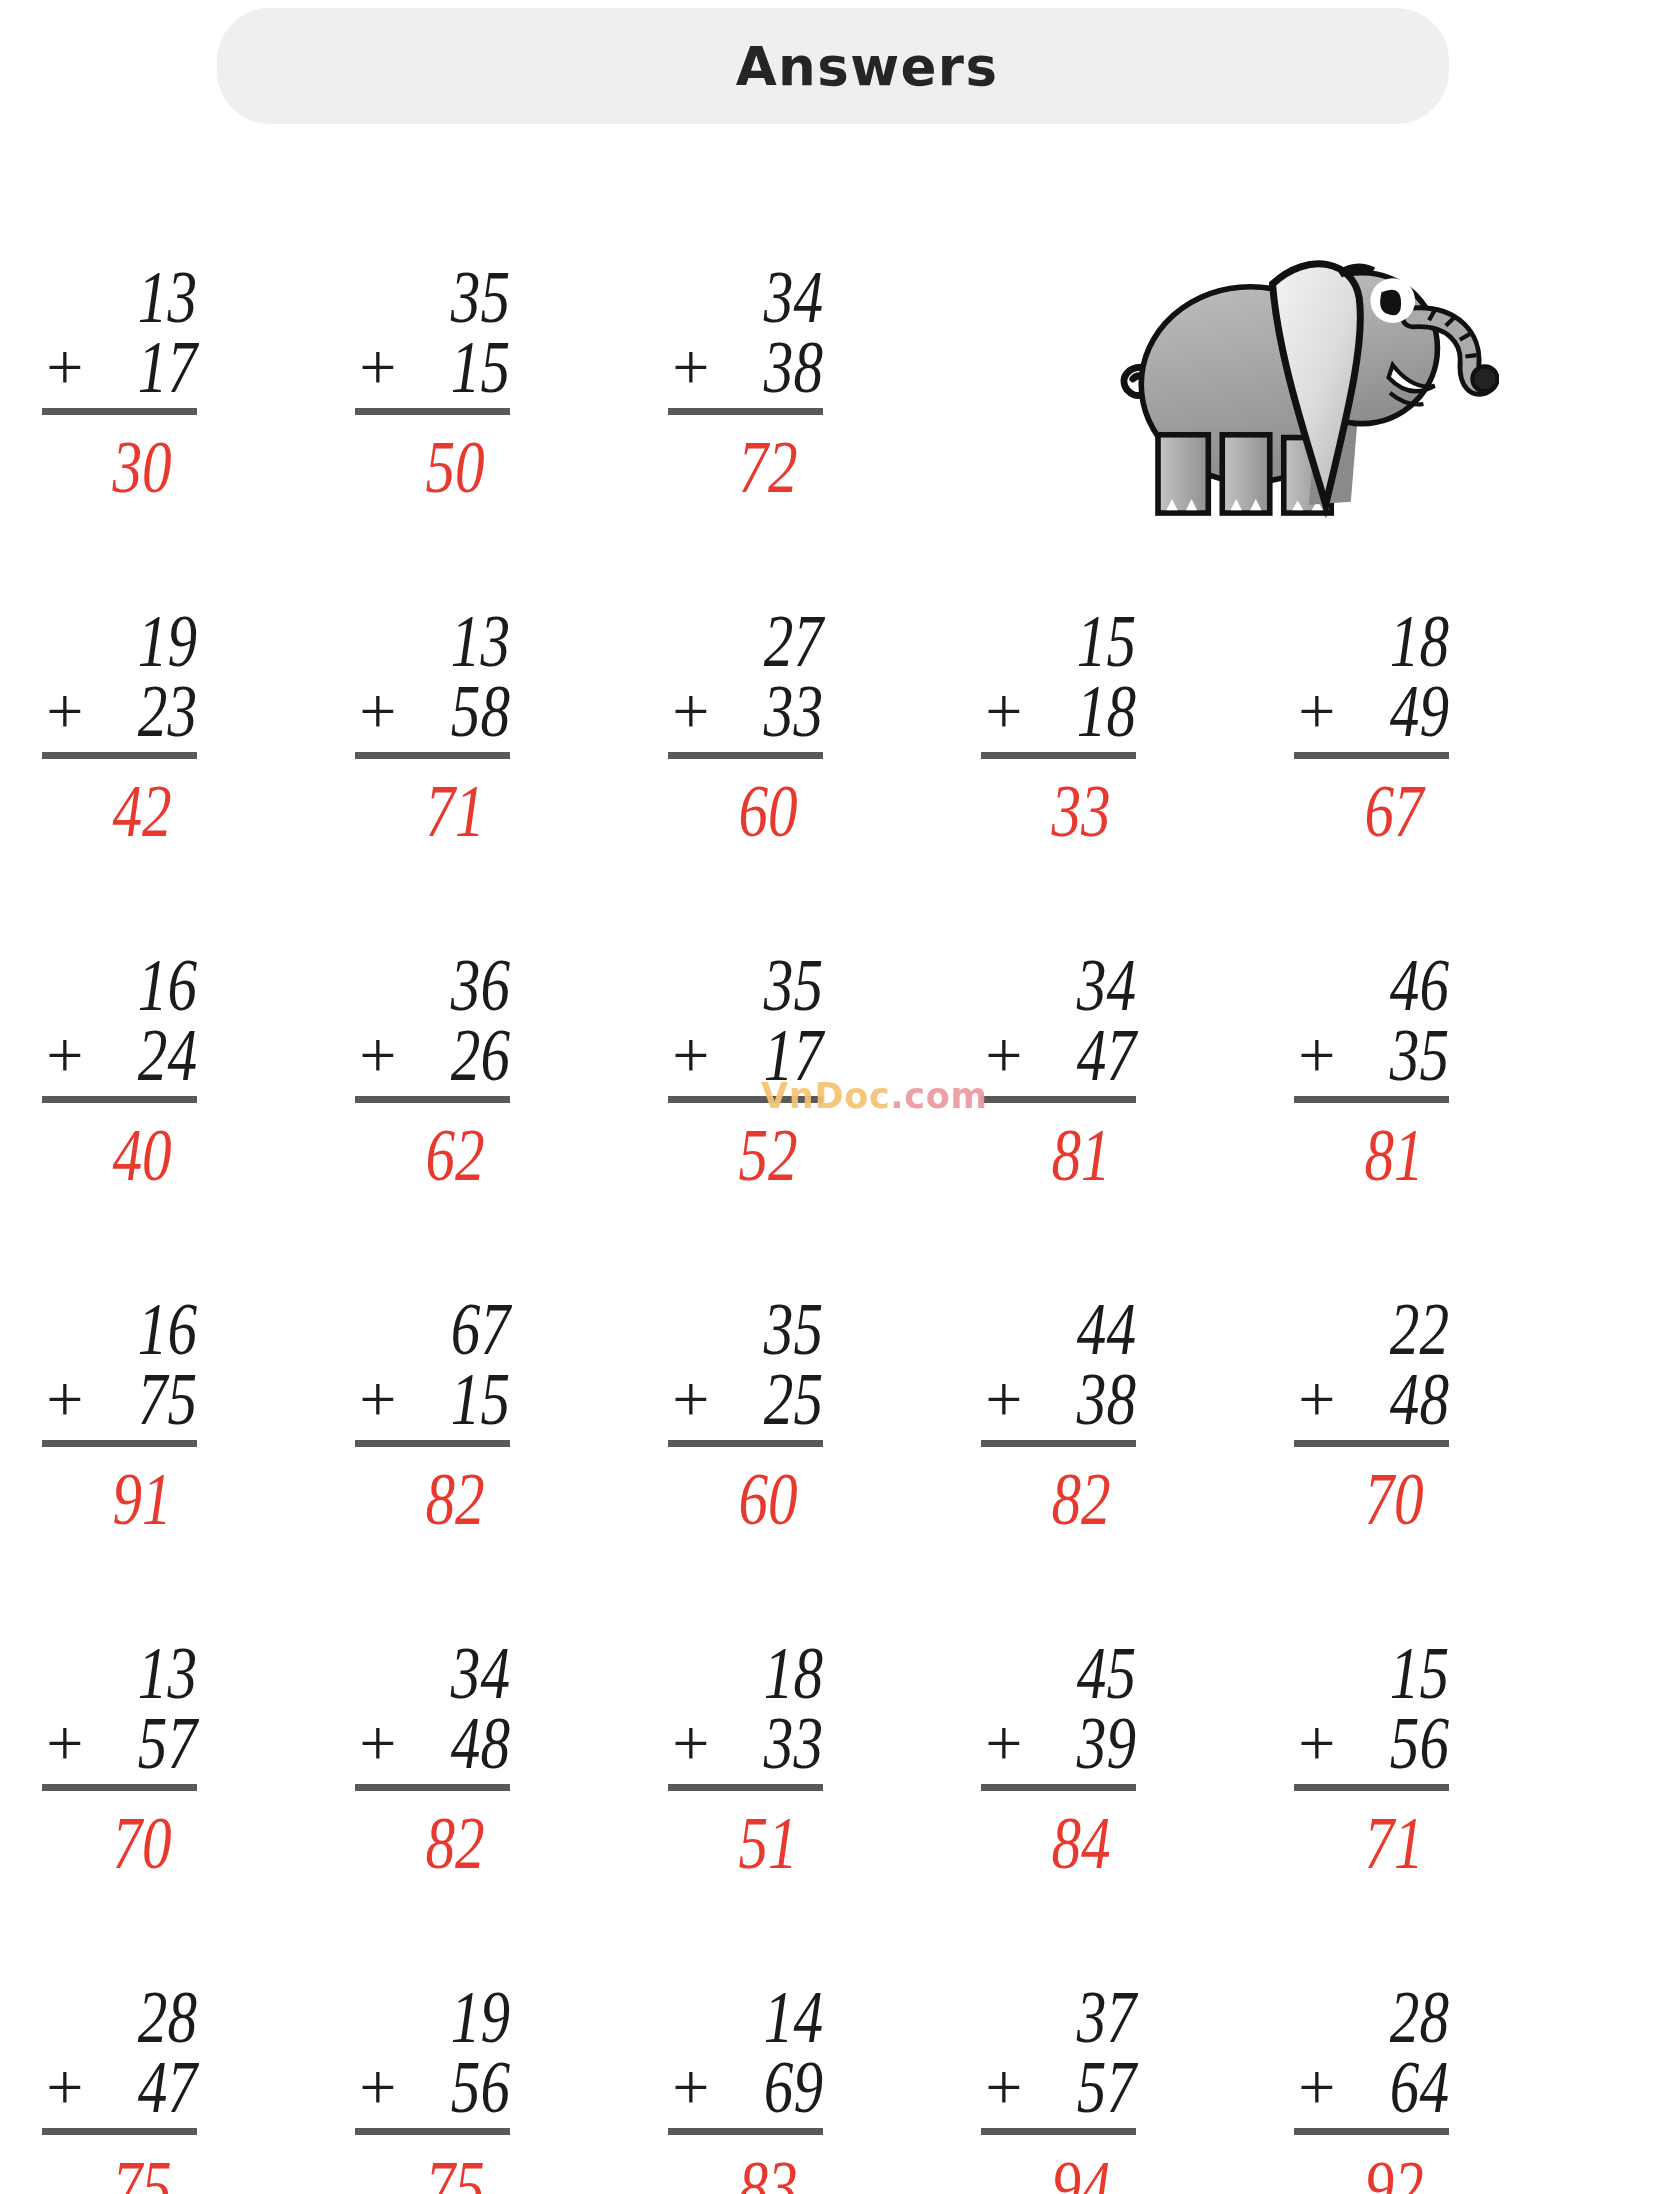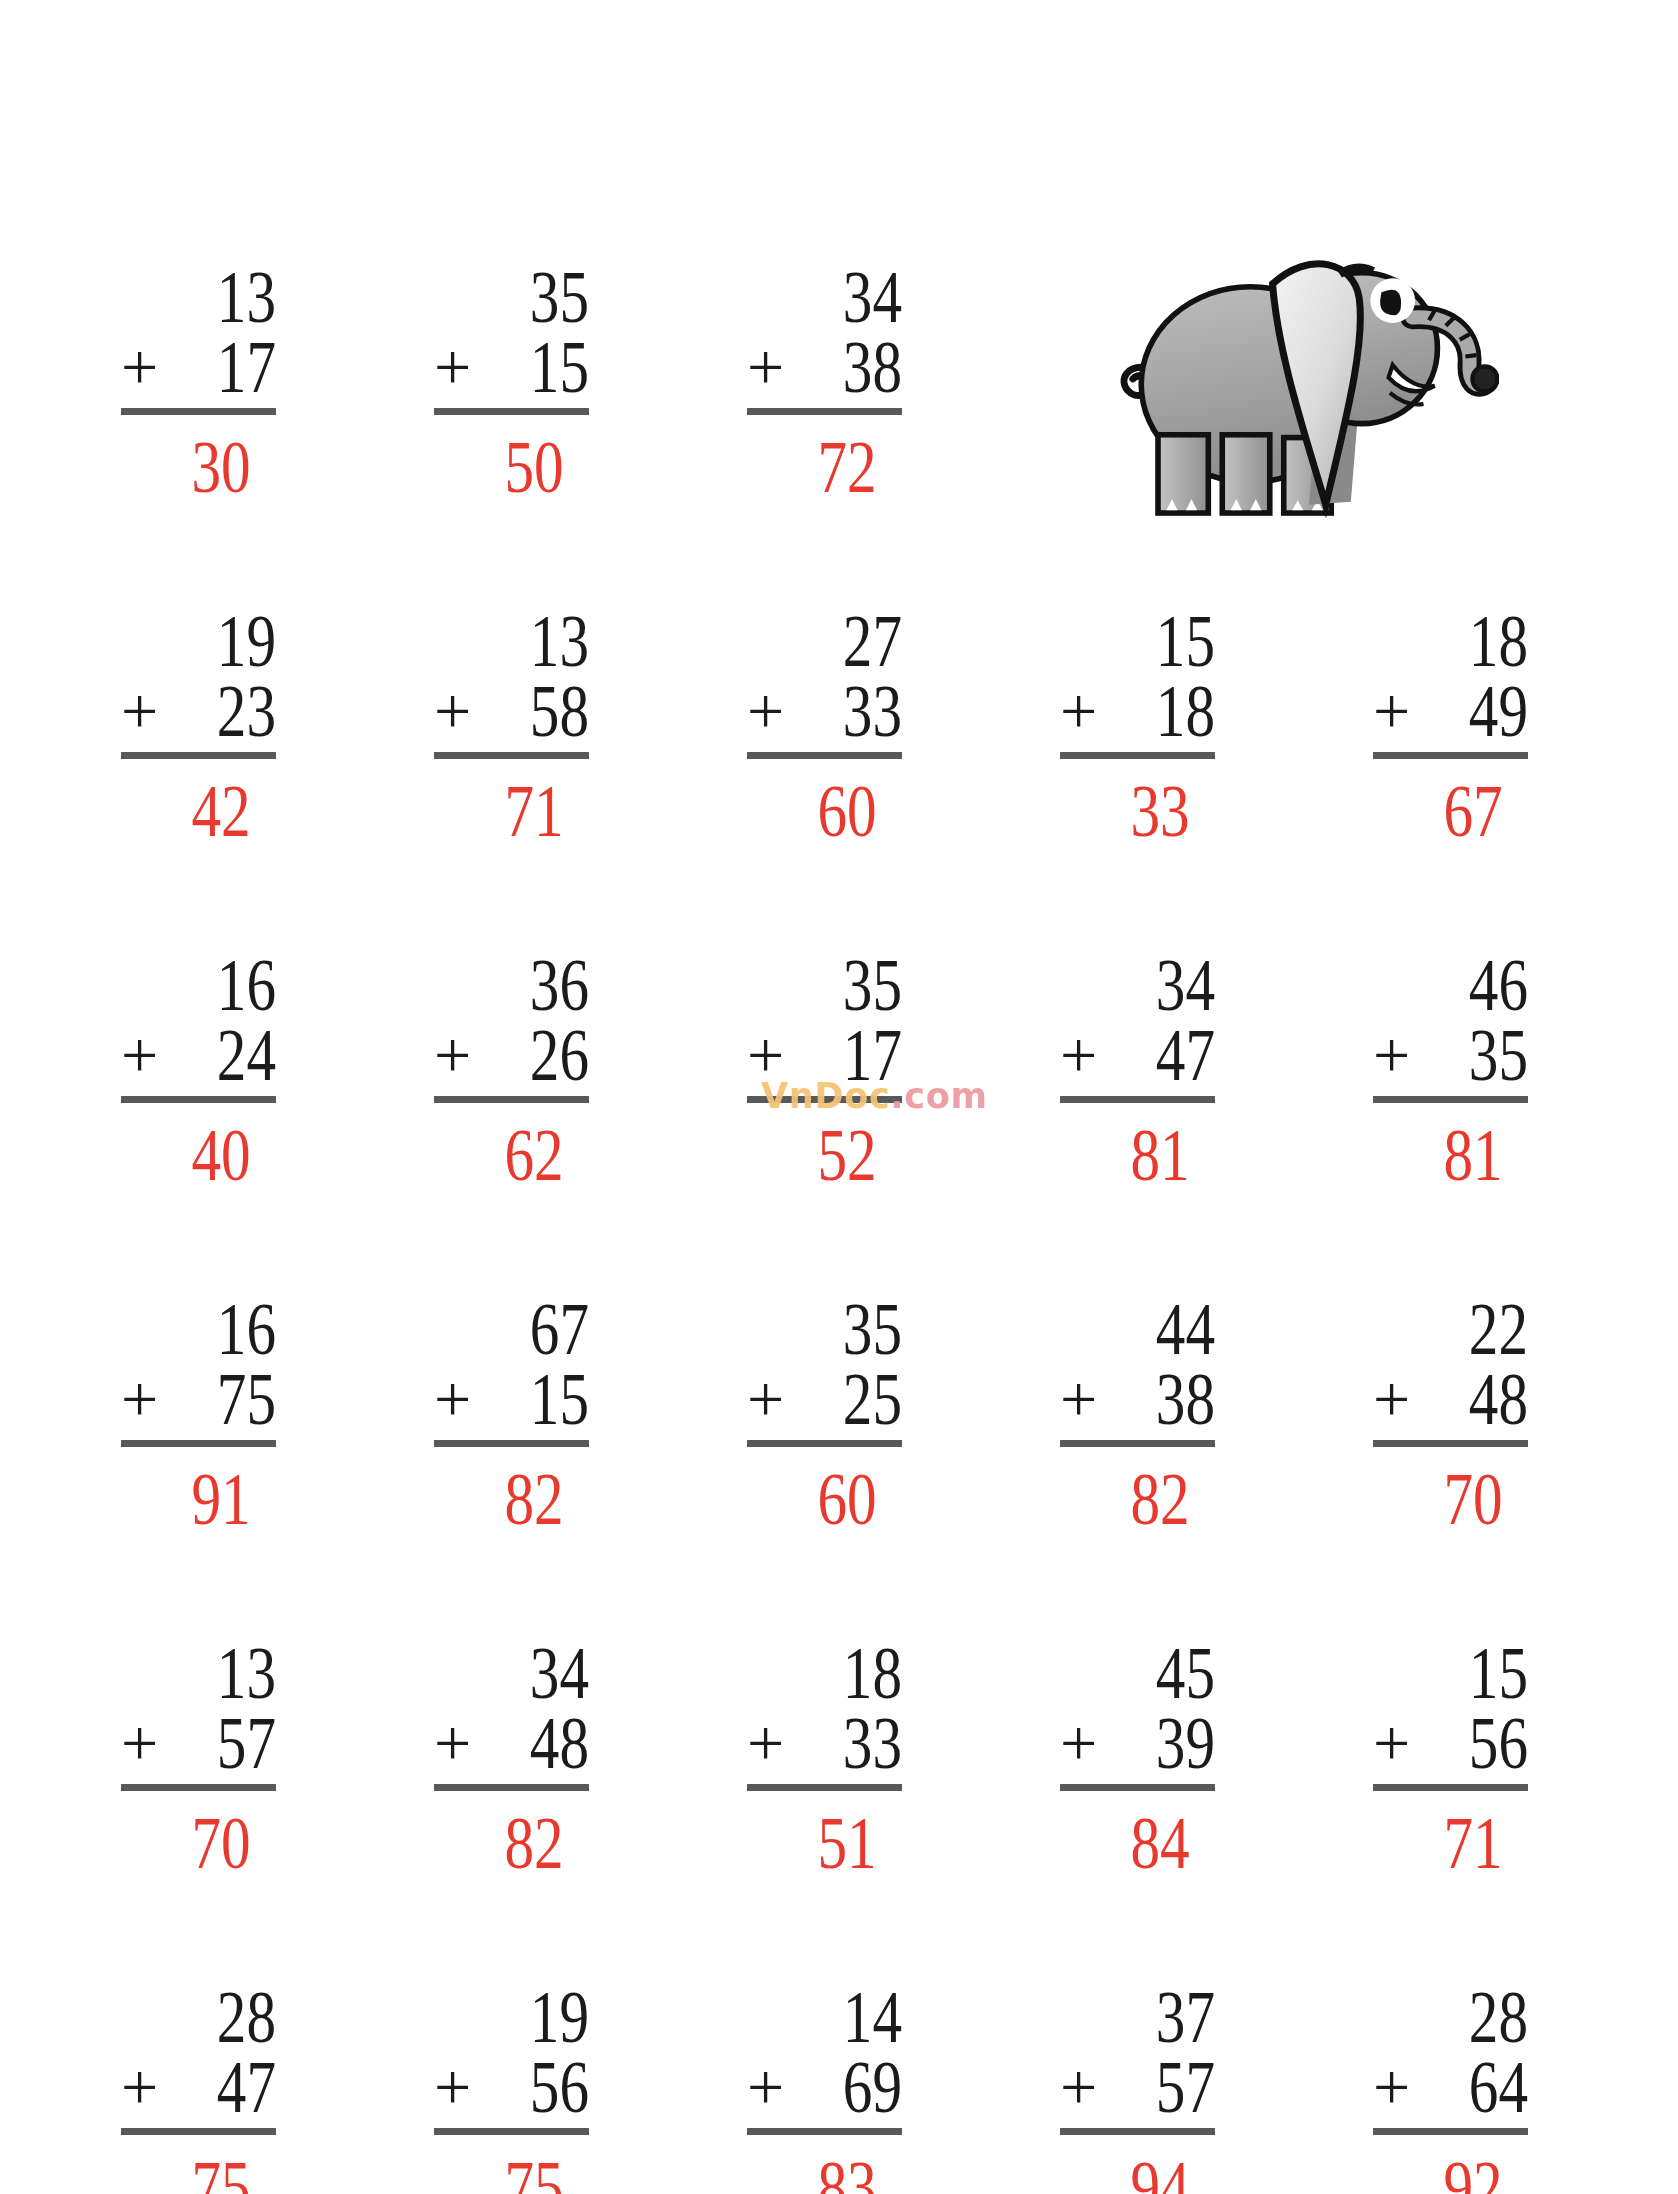--- a/index.html
+++ b/index.html
@@ -34,21 +34,21 @@
 
   
   .problems{
     position:absolute;left:42px;top:262px;
     display:grid;
     grid-template-columns:repeat(5,313px);
     grid-template-rows:repeat(6,344px);
     justify-items:center;
     align-items:start;
   }
-  .cell{width:313px;display:flex;justify-content:center;}
+  .cell{width:313px;display:flex;justify-content:flex-start;font-style:italic;}
   .problem{width:155px;font-size:74px;color:var(--ink);}
   .op{text-align:right;line-height:70px;height:70px;white-space:nowrap;}
   .row2{position:relative;height:70px;}
   .plus{
     position:absolute;left:0;top:0;
     font-size:66px;line-height:70px;font-weight:400;
   }
   .rule{height:6.3px;background:var(--rule);margin-top:6.3px;}
   .answer{
     margin-left:45px;margin-top:14px;
@@ -68,20 +68,23 @@
   .wm-suffix{color:var(--wm-suffix);text-align:center;}
 
   
   .elephant{position:absolute;left:1116px;top:228px;width:383px;height:292px;z-index:2;}
 </style>
 </head>
 <body>
 
 <div class="page">
 
+  <div class="banner">
+    <div class="title">Answers</div>
+  </div>
 
   <div class="problems" id="problems-grid">
       <div class="cell">
   <div class="problem">
     <div class="op top"><span class="num">13</span></div>
     <div class="row2">
       <span class="plus">+</span>
       <div class="op"><span class="num">17</span></div>
     </div>
     <div class="rule"></div>

